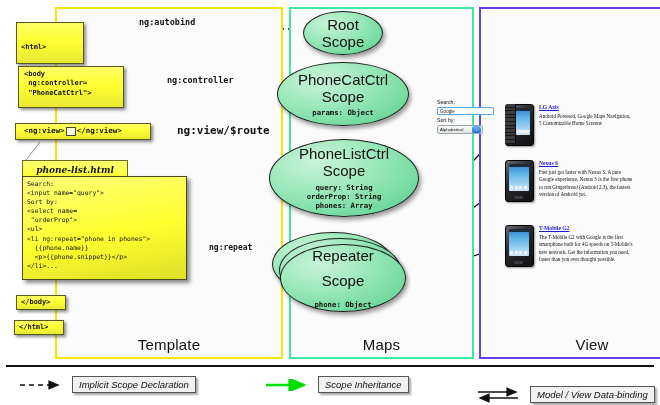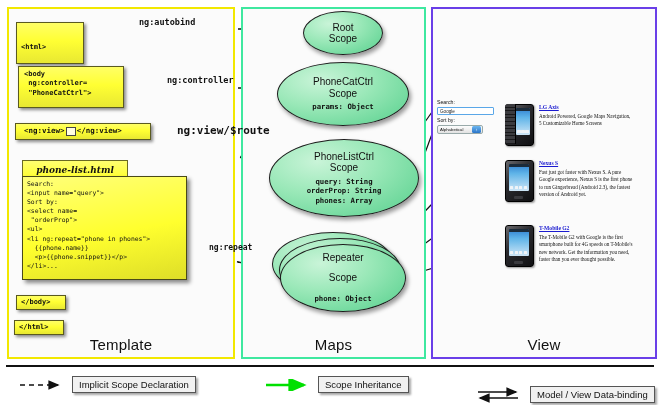--- a/index.html
+++ b/index.html
@@ -7,21 +7,21 @@
   body{
     width:660px;height:405px;
     background:#ffffff;
     font-family:"Liberation Sans", sans-serif;
     overflow:hidden;
     position:relative;
   }
   #stage{position:absolute;left:0;top:0;width:660px;height:405px;}
 
   
-  .panel{position:absolute;background:#fbfbfb;}
+  .panel{position:absolute;background:#fbfbfb;margin-left:48px;}
   #panel-template{left:7px;top:7px;width:224px;height:348px;border:2px solid #f2e800;}
   #panel-model{left:241px;top:7px;width:181px;height:348px;border:2px solid #3fe8a0;}
   #panel-view{left:431px;top:7px;width:222px;height:348px;border:2px solid #6a3fe8;}
   .panel-label{
     position:absolute;bottom:4px;left:0;width:100%;
     text-align:center;font-size:15px;color:#111;font-weight:400;
     font-family:"Liberation Sans", sans-serif;letter-spacing:.2px;
   }
 
   
@@ -69,21 +69,21 @@
 
   
   .scope{
     position:absolute;border-radius:50%;
     background:radial-gradient(ellipse at 32% 28%, #c9f4d8 0%, #9ae8b8 42%, #55cf8c 100%);
     border:1.5px solid #1d1d1d;
     box-shadow:2px 3px 4px rgba(0,0,0,.4);
     display:flex;flex-direction:column;align-items:center;justify-content:center;
     text-align:center;color:#111;
   }
-  .scope .s-title{font-size:10px;line-height:1.15;font-family:"Liberation Sans", sans-serif;}
+  .scope .s-title{font-size:15px;line-height:1.15;font-family:"Liberation Sans", sans-serif;}
   .scope .s-props{
     margin-top:3px;font-family:"DejaVu Sans Mono", monospace;
     font-size:7.3px;font-weight:bold;line-height:1.3;color:#111;
   }
   #scope-root{left:303px;top:11px;width:78px;height:42px;}
   #scope-catctrl{left:277px;top:62px;width:130px;height:62px;}
   #scope-listctrl{left:269px;top:139px;width:148px;height:76px;}
   #scope-rep-back2{left:272px;top:232px;width:120px;height:62px;opacity:1;}
   #scope-rep-back1{left:279px;top:238px;width:120px;height:62px;}
   #scope-repeater{left:280px;top:244px;width:124px;height:66px;gap:8px;}
@@ -153,21 +153,21 @@
     position:absolute;font-family:"DejaVu Sans Mono", monospace;
     font-weight:bold;color:#111;background:transparent;
   }
   #lbl-autobind{left:139px;top:17px;font-size:8.5px;}
   #lbl-controller{left:139px;top:75px;font-size:8.5px;margin-left:28px;}
   #lbl-ngview{left:177px;top:124px;font-size:11px;}
   #lbl-ngrepeat{left:209px;top:243px;font-size:8px;}
 
   
   #legend-rule{position:absolute;left:6px;top:365px;width:648px;height:2px;background:#111;}
-  #legend{position:absolute;left:6px;top:372px;width:648px;height:28px;}
+  #legend{position:absolute;left:6px;top:372px;width:648px;height:28px;font-style:italic;}
   .legend-item{position:absolute;display:flex;align-items:center;}
   .legend-box{
     border:1.5px solid #555;background:#f1f1f1;
     box-shadow:2px 2px 2px rgba(0,0,0,.35);
     font-size:9.5px;color:#111;padding:2px 6px;
     font-family:"Liberation Sans", sans-serif;white-space:nowrap;
   }
   #legend-1{left:12px;top:4px;}
   #legend-2{left:258px;top:4px;}
   #legend-3{left:470px;top:14px;}

